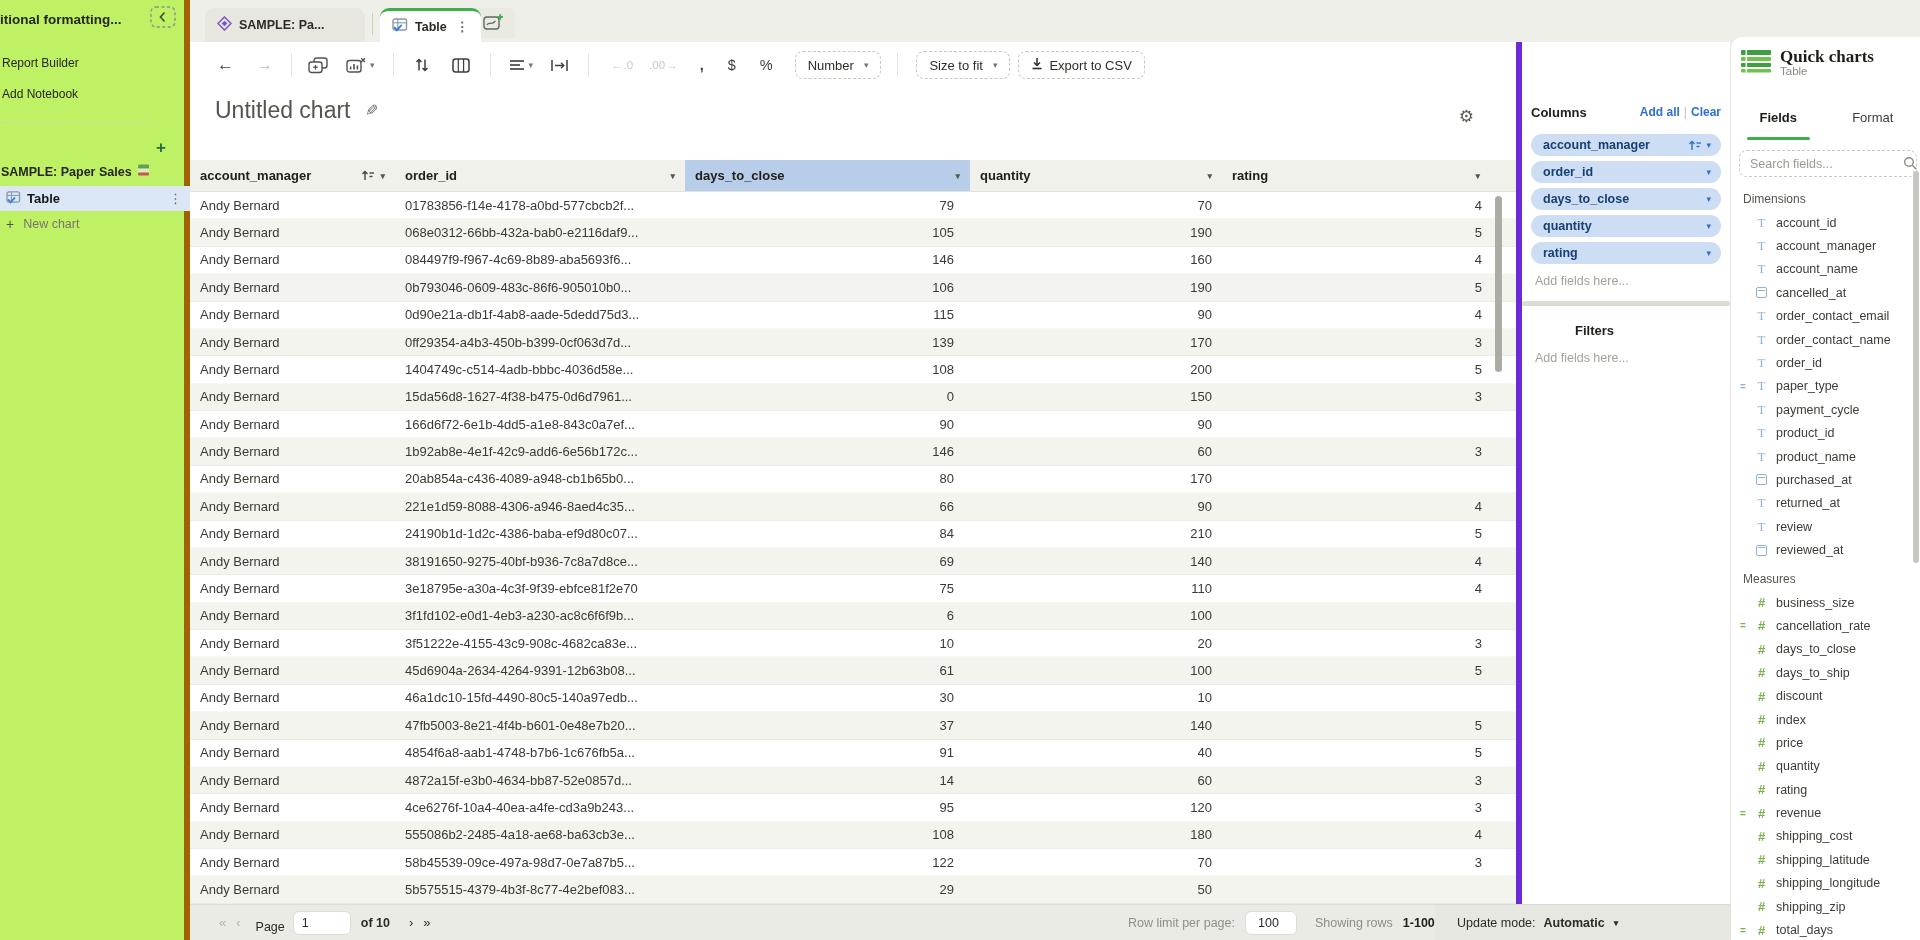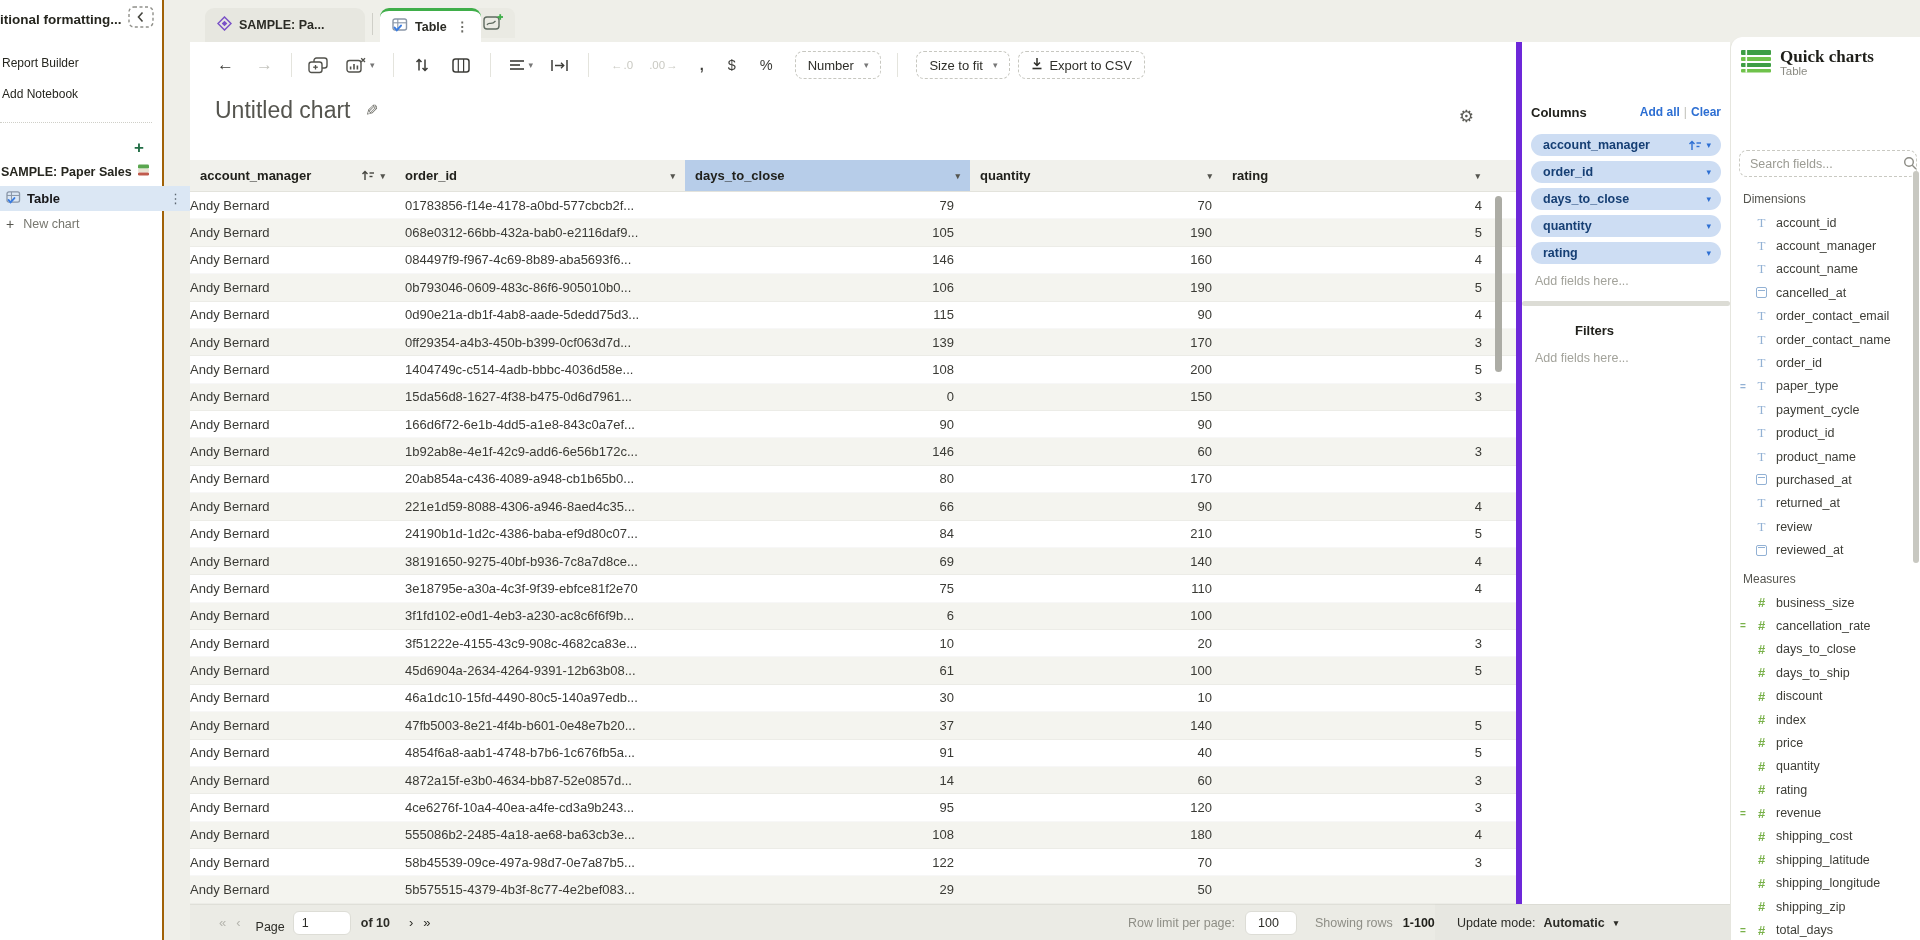--- a/index.html
+++ b/index.html
@@ -1,20 +1,20 @@
 <!DOCTYPE html>
 <html><head>
 <meta charset="utf-8">
 <style>
   * { margin:0; padding:0; box-sizing:border-box; }
   html,body { width:1920px; height:940px; overflow:hidden; font-family:"Liberation Sans", sans-serif; background:#efefe9; }
   .screen { position:relative; width:1920px; height:940px; background:#efefe9; }
 
   
-  .sidebar { position:absolute; left:0; top:0; width:164px; height:940px; background:#ffffff; border-right:2px solid #a16207; z-index:6; }
+  .sidebar { position:absolute; left:0; top:0; width:190px; height:940px; background:#bef264; border-right:6px solid #a16207; z-index:6; }
   .sb-top-title { position:absolute; left:0; top:12px; width:150px; font-size:13.5px; font-weight:600; color:#26261f; white-space:nowrap; overflow:hidden; }
   .sb-collapse { position:absolute; right:8px; top:6px; width:26px; height:22px; cursor:pointer; }
   .sb-link { position:absolute; left:2px; font-size:12px; color:#26261f; white-space:nowrap; cursor:pointer; }
   .sb-divider { position:absolute; left:0; top:122px; width:152px; border-top:1.5px dotted #cfcfc8; }
   .sb-plus { position:absolute; right:18px; top:138px; color:#226e46; font-size:17px; font-weight:700; cursor:pointer; }
   .sb-dataset { position:absolute; left:1px; top:164px; display:flex; align-items:center; gap:5px; font-size:12.5px; font-weight:700; color:#26261f; white-space:nowrap; }
   .sb-table-row { position:absolute; left:0; top:186px; width:190px; height:25px; background:#dbe7f4; display:flex; align-items:center; padding-left:6px; gap:6px; cursor:pointer; }
   .sb-table-row .lbl { font-size:13px; font-weight:700; color:#17171a; }
   .sb-table-row .dots { margin-left:auto; margin-right:8px; color:#5c6670; font-size:13px; }
   .sb-newchart { position:absolute; left:6px; top:216px; display:flex; align-items:center; gap:9px; font-size:12.5px; color:#77776f; cursor:pointer; }
@@ -51,21 +51,21 @@
   
   .grid-head { display:grid; grid-template-columns:205px 290px 285px 252px 268px; height:32px; background:#f1f1ec; border-bottom:1px solid #e3e3dc; }
   .th { display:flex; align-items:center; padding:0 10px; font-size:13px; font-weight:700; color:#21211c; cursor:pointer; }
   .th.hl { background:#b7cde9; }
   .thicons { margin-left:auto; display:flex; align-items:center; gap:5px; }
   .hdr-caret { font-size:9px; color:#55554f; }
   .grid-body { }
   .t-row { display:grid; grid-template-columns:205px 290px 285px 252px 268px; height:27.38px; align-items:center; border-bottom:1px solid rgba(0,0,0,0.03); }
   .t-row:nth-child(even) { background:#f4f4ef; }
   .td { font-size:13px; color:#3a3a35; white-space:nowrap; overflow:hidden; }
-  .td.c0 { }
+  .td.c0 { padding-left:10px; }
   .td.c1 { padding-left:10px; }
   .td.c2 { text-align:right; padding-right:16px; }
   .td.c3 { text-align:right; padding-right:10px; }
   .td.c4 { text-align:right; padding-right:8px; }
 
   
   .footer { position:absolute; left:0; bottom:0; width:1326px; height:36px; background:#ebebe5; border-top:1px solid #dfdfd8; display:flex; align-items:center; padding-left:24px; font-size:12.5px; color:#2c2c27; z-index:3; }
   .pg-nav { font-size:13px; color:#2c2c27; cursor:pointer; padding:0 5px; }
   .pg-nav.disabled { color:#b4b4ad; }
   .pg-label { margin:8px 8px 0 10px; }
@@ -588,20 +588,24 @@
             <rect x="0" y="14" width="30" height="4" rx="1" fill="#3e9e44"></rect>
             <rect x="0" y="20" width="30" height="3.5" rx="1" fill="#6fc24a"></rect>
             <rect x="4.5" y="1" width="1.6" height="22.5" fill="#ffffff" opacity="0.95"></rect>
           </svg></span>
       <span>
         <div class="fp-title">Quick charts</div>
         <div class="fp-sub">Table</div>
       </span>
     </div>
     <div class="fp-body">
+      <div class="fp-tabs">
+        <span class="fp-tab active">Fields</span>
+        <span class="fp-tab">Format</span>
+      </div>
       <input class="fp-search" placeholder="Search fields..." style="">
       <span class="fp-search-icon"><svg width="14" height="14" viewBox="0 0 14 14">
             <circle cx="6" cy="6" r="4.3" fill="none" stroke="#8c8c85" stroke-width="1.4"></circle>
             <line x1="9.3" y1="9.3" x2="13" y2="13" stroke="#8c8c85" stroke-width="1.4"></line>
           </svg></span>
       <div class="fp-list" id="fields-list">
           <div class="fp-section">Dimensions</div>
           <div class="fitem">
             <span class="ticon">T</span>
             <span class="fname">account_id</span>

